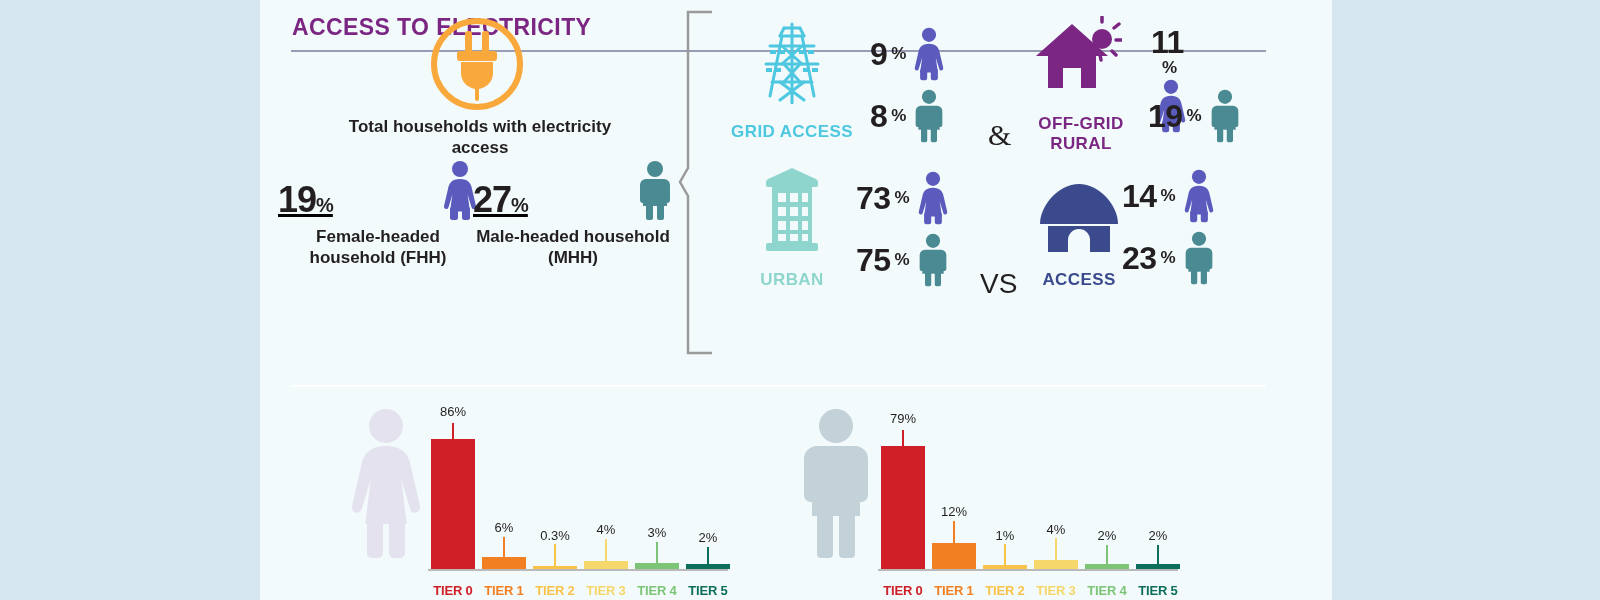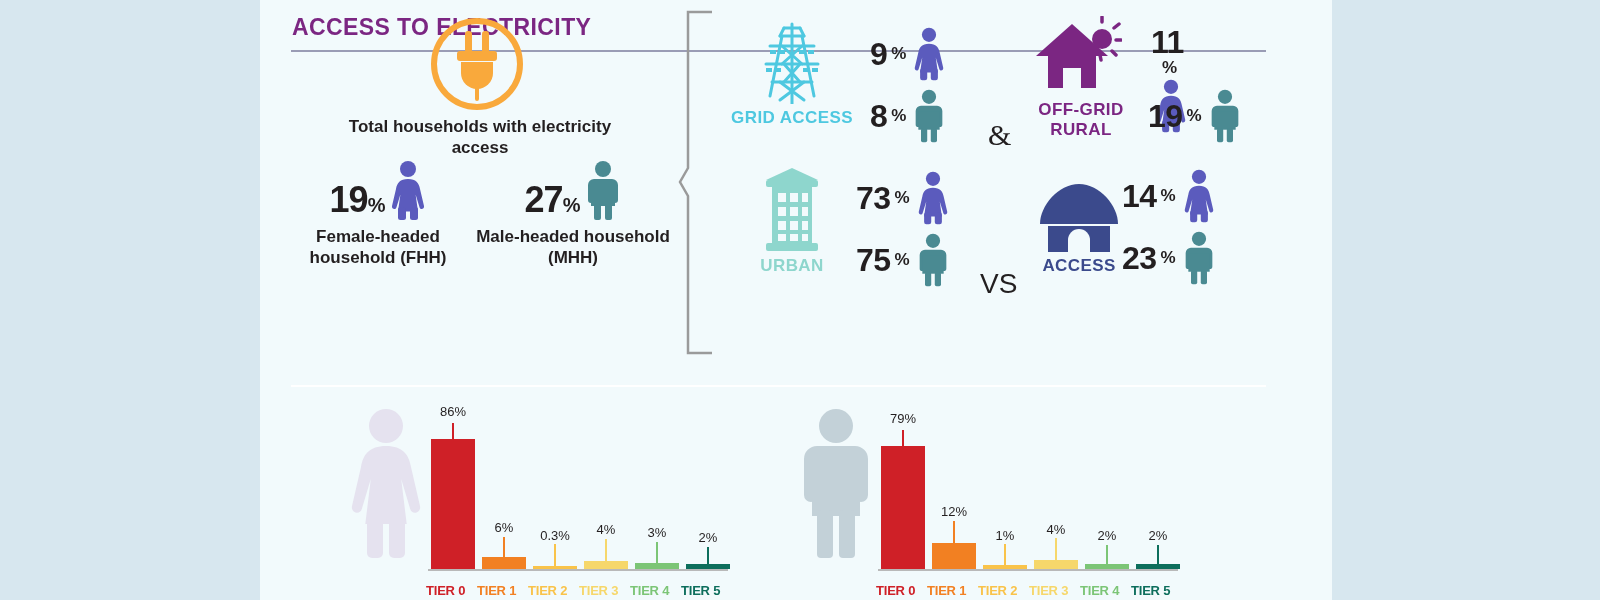--- a/index.html
+++ b/index.html
@@ -58,21 +58,21 @@
     top: 116px;
     width: 320px;
     text-align: center;
     font-size: 17px;
     font-weight: bold;
     line-height: 1.25;
     color: #231f20;
   }
 
   .hh-group { position: absolute; }
-  .hh-row { display: flex; align-items: flex-end; justify-content: center; }
+  .hh-row { display: flex; align-items: flex-end; justify-content: space-between; text-decoration: underline; }
   .hh-pct {
     font-size: 36px;
     font-weight: bold;
     color: #231f20;
     line-height: 1;
     letter-spacing: -1px;
   }
   .hh-pct .sym { font-size: 20px; font-weight: bold; }
   .hh-fig { margin-left: 6px; margin-bottom: -2px; }
   .hh-label {
@@ -90,20 +90,21 @@
   
   .panel { position: absolute; }
   .panel-icon { position: absolute; }
   .panel-name {
     position: absolute;
     text-align: center;
     font-size: 17px;
     font-weight: bold;
     letter-spacing: 0.4px;
     line-height: 1.15;
+    margin-top: 14px;
   }
   .stat-row { position: absolute; display: flex; align-items: center; }
   .stat-pct {
     font-size: 30px;
     font-weight: bold;
     color: #231f20;
     line-height: 1;
     letter-spacing: -0.5px;
   }
   .stat-pct.big { font-size: 32px; }
@@ -155,20 +156,21 @@
   .bar-stem {
     position: absolute;
     left: 24px;
     width: 2px;
   }
   .bar-rect { position: absolute; bottom: 0; left: 3px; width: 44px; }
   .tier-label {
     position: absolute;
     bottom: 2px;
     width: 54px;
+    text-align: center;
     font-size: 13px;
     font-weight: bold;
     letter-spacing: -0.2px;
   }
 </style>
 </head>
 <body>
 
 <div id="page">
 

